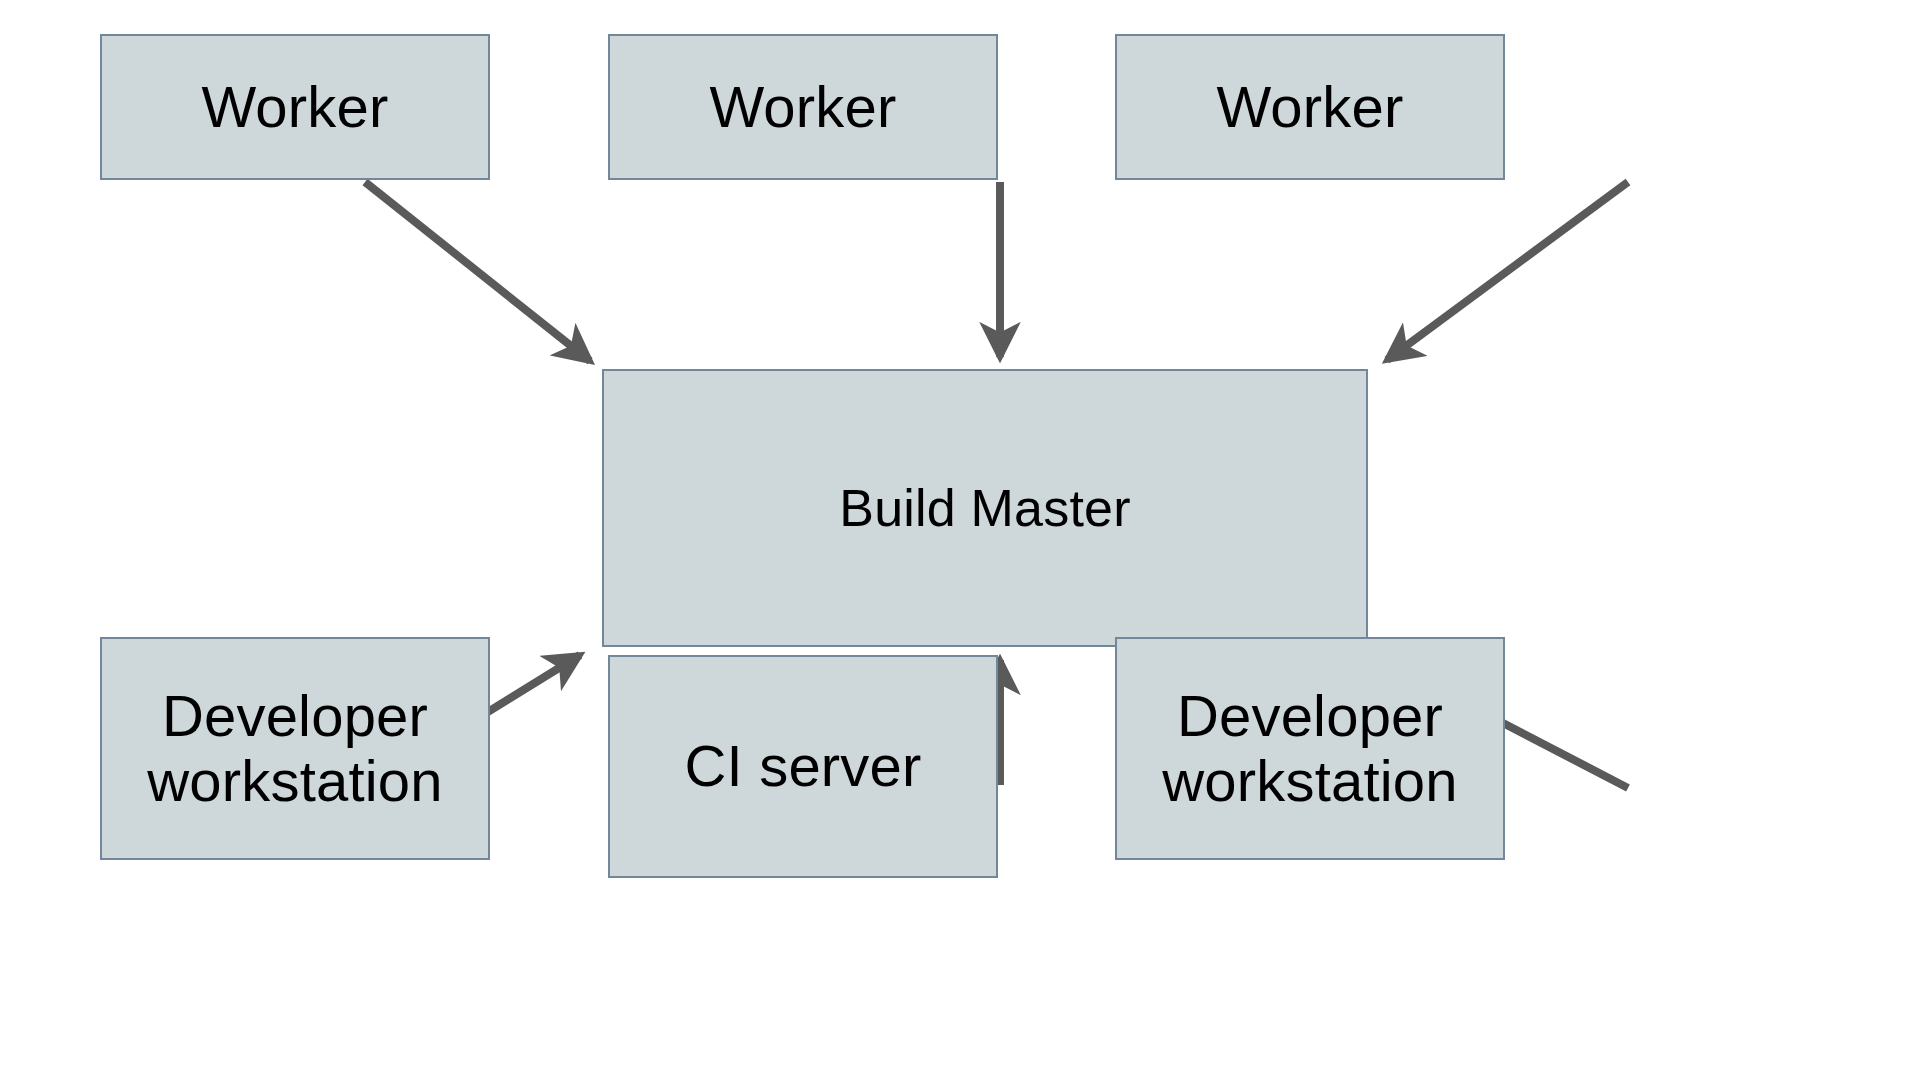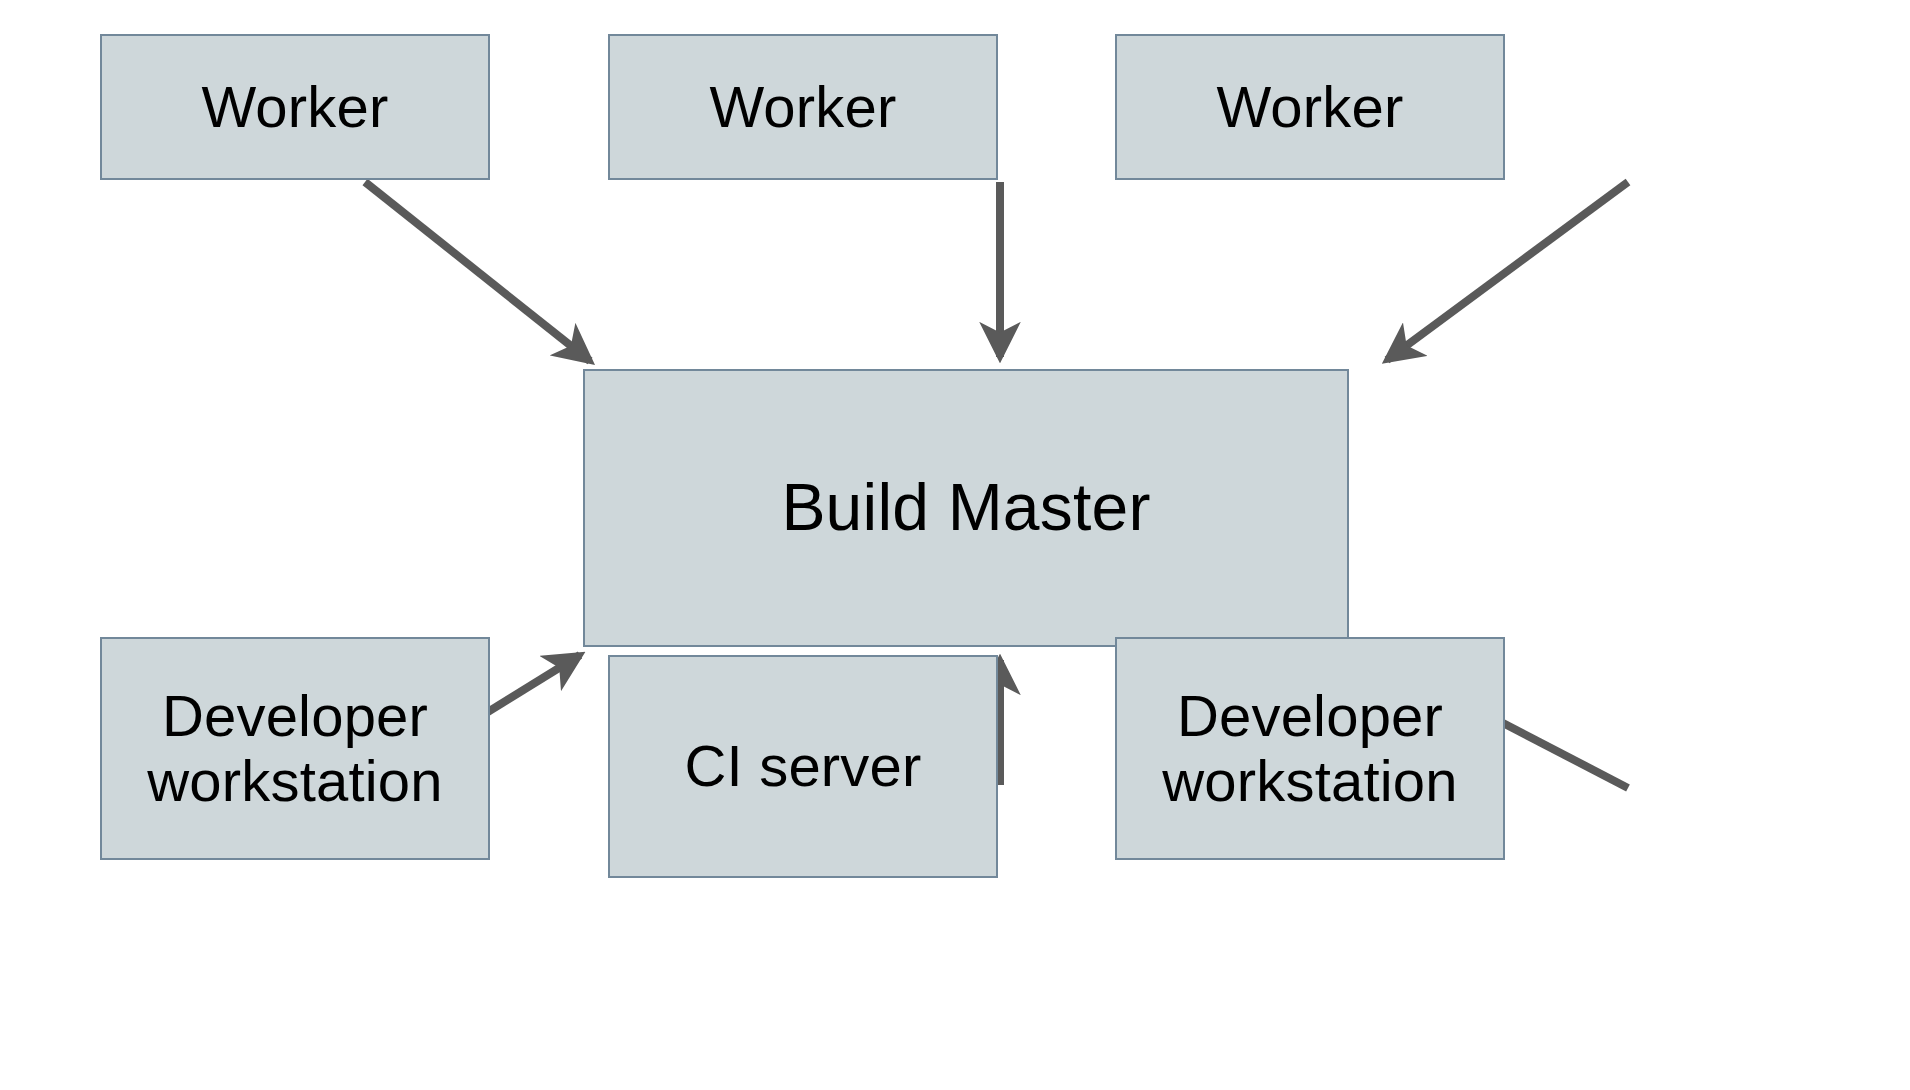--- a/index.html
+++ b/index.html
@@ -45,21 +45,21 @@
     padding: 0 6px;
     box-sizing: border-box;
   }
 
   
   .node.worker-1 { left: 100px; top: 34px;  width: 390px; height: 146px; font-size: 58px; }
   .node.worker-2 { left: 608px; top: 34px;  width: 390px; height: 146px; font-size: 58px; }
   .node.worker-3 { left: 1115px; top: 34px; width: 390px; height: 146px; font-size: 58px; }
 
   
-  .node.build-master { left: 583px; top: 369px; width: 766px; height: 278px; font-size: 66px; }
+  .node.build-master { left: 602px; top: 369px; width: 766px; height: 278px; font-size: 52px; }
 
   
   .node.dev-left  { left: 100px;  top: 637px; width: 390px; height: 223px; font-size: 58px; }
   .node.ci        { left: 608px;  top: 655px; width: 390px; height: 223px; font-size: 58px; }
   .node.dev-right { left: 1115px; top: 637px; width: 390px; height: 223px; font-size: 58px; }
 </style>
 </head>
 <body>
 
 <div id="canvas">

